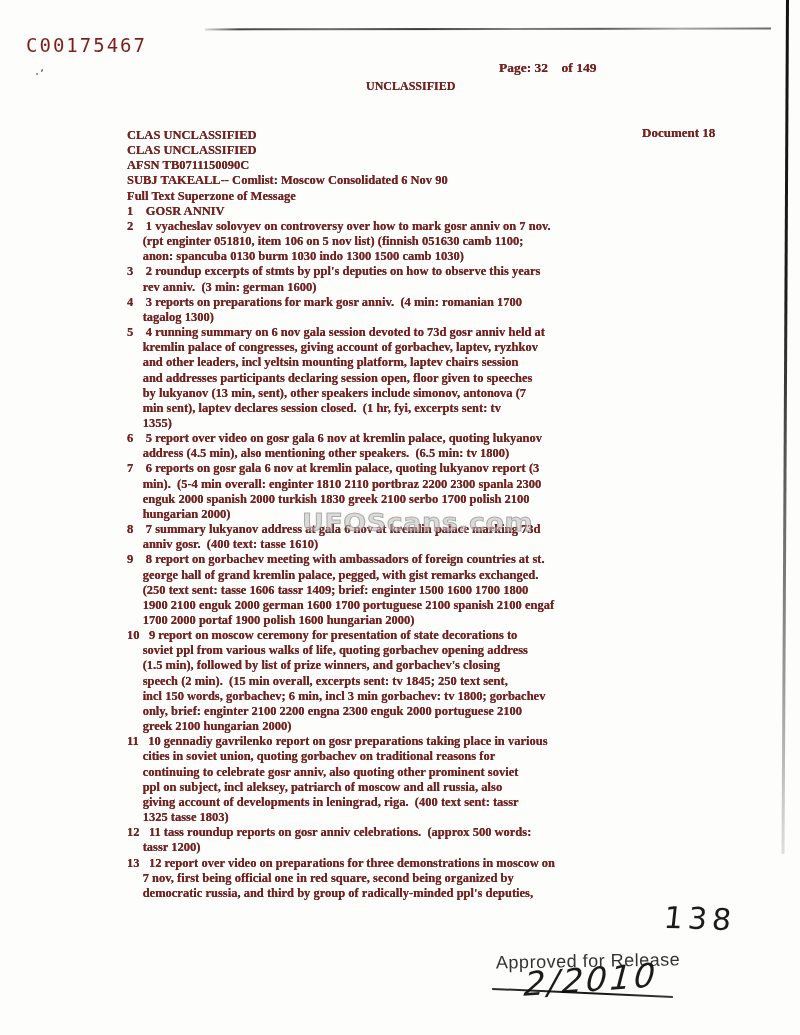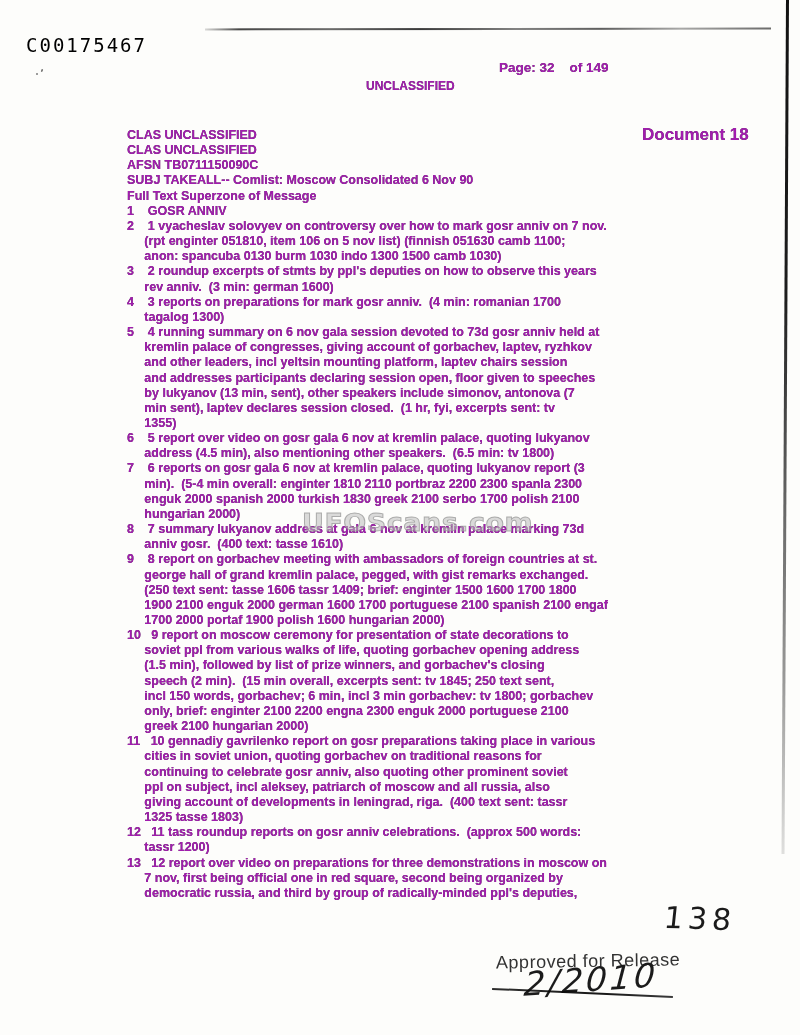--- a/index.html
+++ b/index.html
@@ -28,31 +28,31 @@
   }
   .ink-speck{
     position:absolute;left:36px;top:69px;width:8px;height:7px;opacity:.65;
   }
   .ink-speck i{position:absolute;background:#3a3a3a;border-radius:50%;}
   .ink-speck i:nth-child(1){left:0;top:4px;width:2px;height:2px;}
   .ink-speck i:nth-child(2){left:5px;top:0;width:2px;height:3px;transform:rotate(20deg);}
 
   .scan-id{
     position:absolute;left:26px;top:34px;
-    font-size:19px;font-weight:400;letter-spacing:2px;color:#000000;
+    font-size:19px;font-weight:400;letter-spacing:2px;color:#7f1d1d;
     white-space:pre;
   }
   .typed{
-    font-family:Liberation Sans, sans-serif;
-    font-weight:700;color:#a21caf;white-space:pre;
+    font-family:Liberation Serif, serif;
+    font-weight:700;color:#7f1d1d;white-space:pre;
     text-shadow:0 0 .4px rgba(20,20,20,.8);
   }
   .page-label{position:absolute;left:499px;top:60px;font-size:13.5px;}
   .unclassified{position:absolute;left:366px;top:79px;font-size:12px;}
-  .doc-label{position:absolute;left:642px;top:125px;font-size:17px;}
+  .doc-label{position:absolute;left:642px;top:125px;font-size:13px;}
 
   .doc-body{
     position:absolute;left:127px;top:128px;width:660px;
     font-size:12.5px;line-height:15.15px;
   }
   .doc-line{white-space:pre;}
 
   .watermark{
     position:absolute;left:302px;top:507px;
     font-family:"DejaVu Sans",sans-serif;

